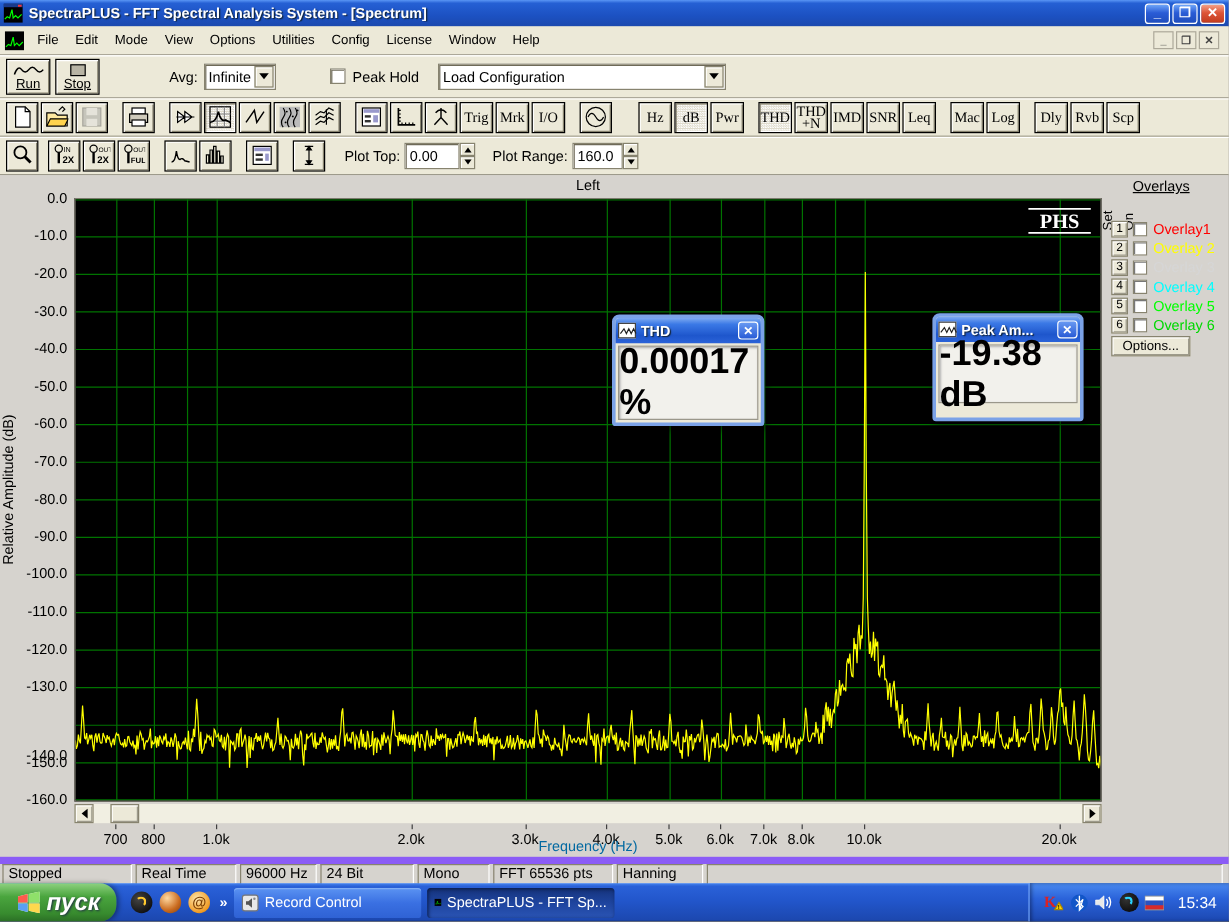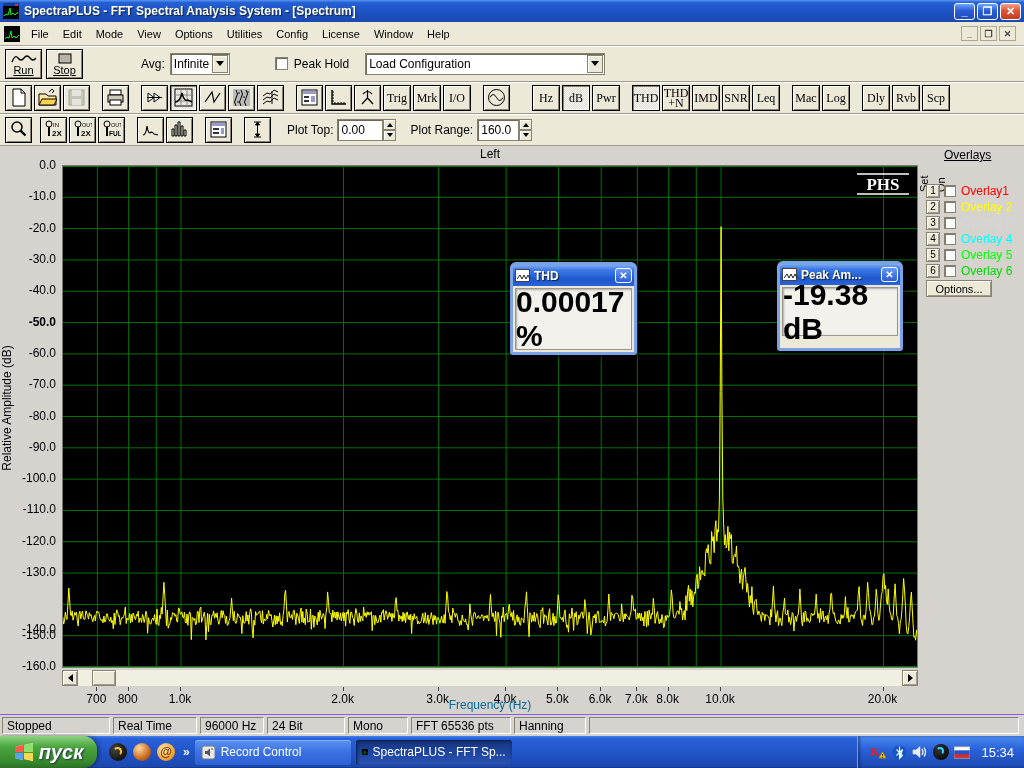--- a/index.html
+++ b/index.html
@@ -107,21 +107,21 @@
   .xpwin .xbtn{width:17px;height:15px;border:1px solid #fff;border-radius:3px;
     background:linear-gradient(180deg,#6899f2,#2a5cd6);color:#fff;font-size:10px;font-weight:bold;
     display:flex;align-items:center;justify-content:center;}
   .xpwin .body{margin:2px;background:#f2f1ec;border:1px solid #9a978a;box-shadow:inset 1px 1px 2px #aaa;
     display:flex;align-items:center;justify-content:center;font-weight:bold;color:#000;
     font-size:30px;letter-spacing:0;}
   .miniwave{width:15px;height:13px;background:#fff;border:1px solid #444;flex:0 0 15px;}
 
   
   #statusbar{position:absolute;left:0;top:714px;width:1024px;height:22px;background:#d6d3ce;
-    border-top:1px solid #8b5cf6;display:flex;align-items:center;padding:2px 2px;}
+    border-top:6px solid #8b5cf6;display:flex;align-items:center;padding:2px 2px;}
   .status-pane{height:17px;border:1px solid;border-color:#87836f #fff #fff #87836f;
     font-size:12px;display:flex;align-items:center;padding:0 4px;margin-right:3px;color:#000;}
 
   
   #taskbar{position:absolute;left:0;top:736px;width:1024px;height:32px;
     background:linear-gradient(180deg,#4684ee 0%,#2a61d8 8%,#2256cb 45%,#1c48b0 95%,#15357f 100%);
     display:flex;align-items:center;}
   #start-button{height:32px;width:97px;border-radius:0 14px 14px 0;
     background:linear-gradient(180deg,#8ed280 0%,#4aa53e 35%,#378a2e 80%,#2b6e25 100%);
     display:flex;align-items:center;justify-content:center;gap:5px;
@@ -435,21 +435,21 @@
 
 <div id="chart-region">
   <div id="plot-title">Left</div>
   <div id="ylabel-rot">Relative Amplitude (dB)</div>
   <div id="yticks">
       <div class="ytick" style="left: 2px; top: 12px;">0.0</div>
       <div class="ytick" style="left: 2px; top: 43.3125px;">-10.0</div>
       <div class="ytick" style="left: 2px; top: 74.625px;">-20.0</div>
       <div class="ytick" style="left: 2px; top: 105.938px;">-30.0</div>
       <div class="ytick" style="left: 2px; top: 137.25px;">-40.0</div>
-      <div class="ytick" style="left: 2px; top: 168.562px; font-weight: bold;">-50.0</div>
+      <div class="ytick" style="left: 2px; top: 168.562px;">-50.0</div>
       <div class="ytick" style="left: 2px; top: 199.875px;">-60.0</div>
       <div class="ytick" style="left: 2px; top: 231.188px;">-70.0</div>
       <div class="ytick" style="left: 2px; top: 262.5px;">-80.0</div>
       <div class="ytick" style="left: 2px; top: 293.812px;">-90.0</div>
       <div class="ytick" style="left: 2px; top: 325.125px;">-100.0</div>
       <div class="ytick" style="left: 2px; top: 356.438px;">-110.0</div>
       <div class="ytick" style="left: 2px; top: 387.75px;">-120.0</div>
       <div class="ytick" style="left: 2px; top: 419.062px;">-130.0</div>
       <div class="ytick" style="left: 2px; top: 476px;">-140.0</div>
       <div class="ytick" style="left: 2px; top: 481.688px;">-150.0</div>

